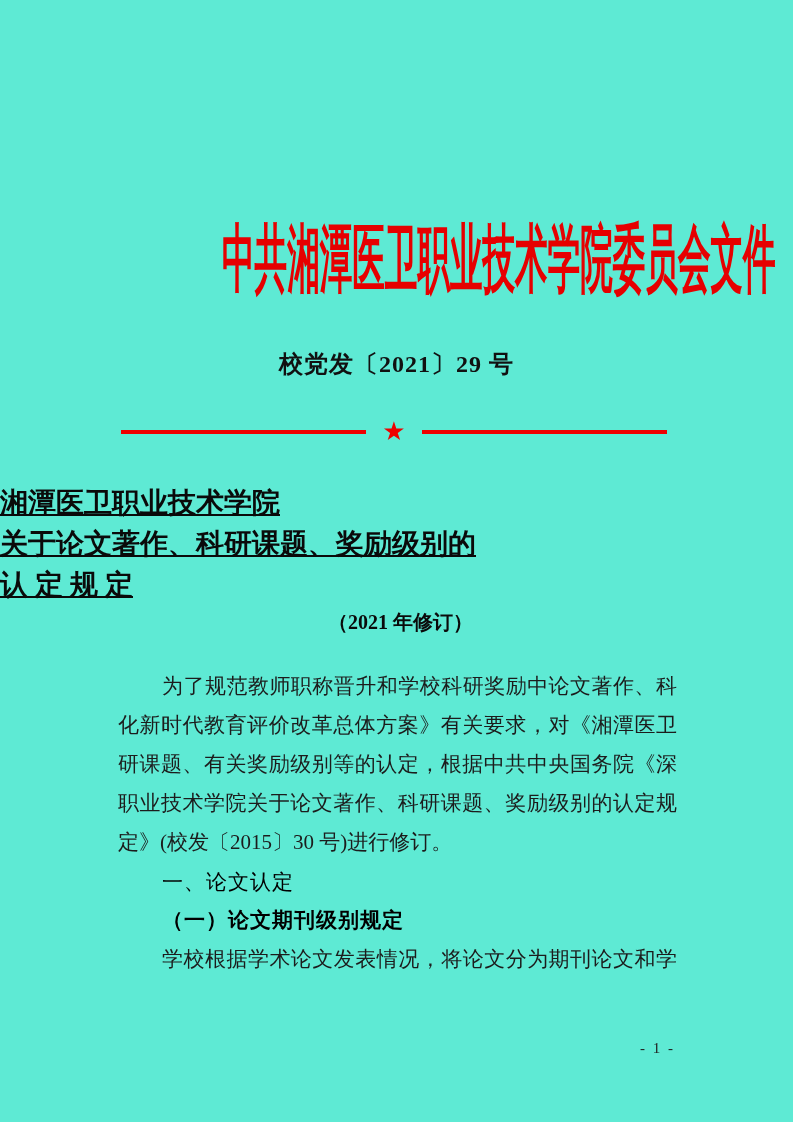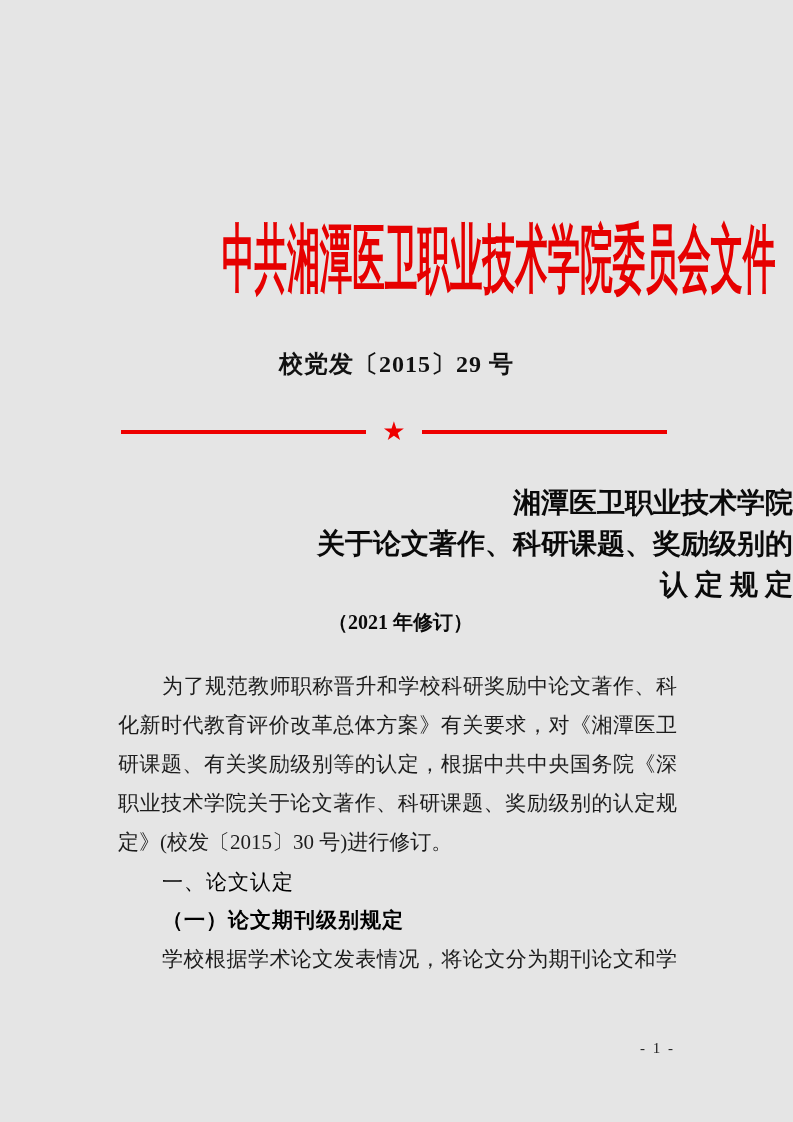--- a/index.html
+++ b/index.html
@@ -7,21 +7,21 @@
     padding: 0;
     background: #ffffff;
     width: 793px;
     height: 1122px;
     font-family: "Liberation Serif", "DejaVu Serif", serif;
   }
   .page {
     position: relative;
     width: 793px;
     height: 1122px;
-    background: #e5e5e5;
+    background: #5eead4;
     overflow: hidden;
   }
 
   
   .red-org-title {
     position: absolute;
     top: 222px;
     left: 0;
     width: 793px;
     text-align: center;
@@ -71,26 +71,27 @@
     margin: 0 16px;
     flex: 0 0 auto;
   }
 
   
   .doc-title {
     position: absolute;
     top: 482px;
     left: 0;
     width: 793px;
-    text-align: right;
+    text-align: left;
     font-size: 28px;
     font-weight: bold;
     color: #0a0a0a;
     line-height: 41px;
     white-space: nowrap;
+    text-decoration: underline;
   }
   .doc-title .t-line { display: block; }
   .revision-note {
     position: absolute;
     top: 609px;
     left: 4px;
     width: 793px;
     text-align: center;
     font-size: 20px;
     font-weight: bold;
@@ -145,21 +146,21 @@
     font-family: "Liberation Serif", "DejaVu Serif", serif;
   }
 </style>
 </head>
 <body>
 
 <div class="page">
 
   <div class="red-org-title">中共湘潭医卫职业技术学院委员会文件</div>
 
-  <div class="doc-number">校党发〔2015〕29 号</div>
+  <div class="doc-number">校党发〔2021〕29 号</div>
 
   <div class="red-divider">
     <div class="seg"></div>
     <div class="star">★</div>
     <div class="seg"></div>
   </div>
 
   <div class="doc-title">
     <span class="t-line">湘潭医卫职业技术学院</span>
     <span class="t-line">关于论文著作、科研课题、奖励级别的</span>

